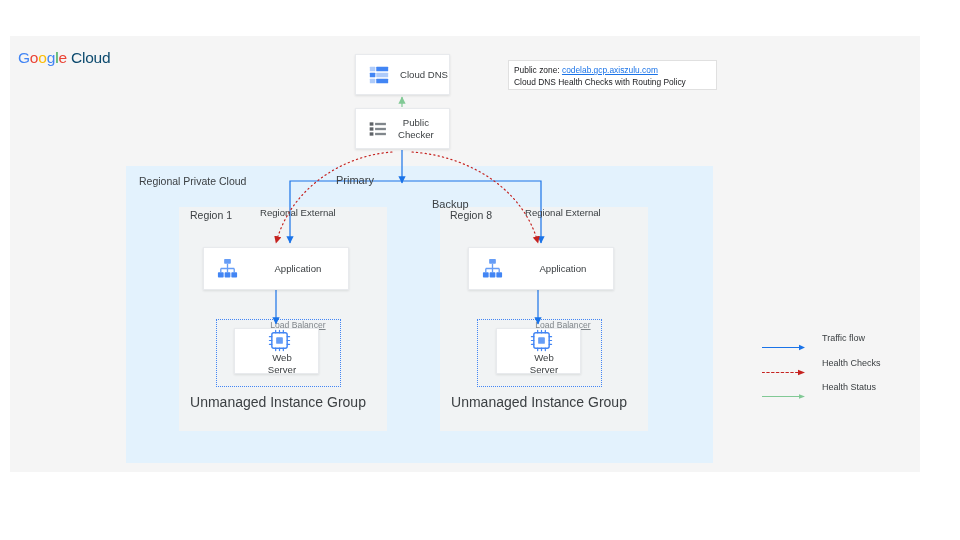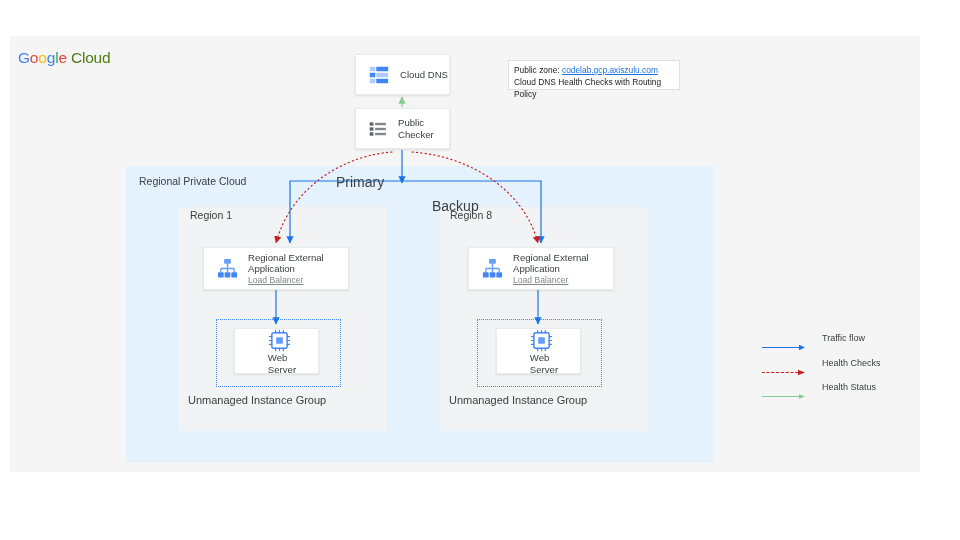--- a/index.html
+++ b/index.html
@@ -34,21 +34,21 @@
     top: 49px;
     font-size: 15.5px;
     letter-spacing: -0.2px;
     white-space: nowrap;
   }
   .logo .w { font-weight: 400; }
   .logo .c-blue   { color: #4285f4; }
   .logo .c-red    { color: #ea4335; }
   .logo .c-yellow { color: #fbbc05; }
   .logo .c-green  { color: #34a853; }
-  .logo .c-grey   { color: #4d7c0f; }
+  .logo .c-grey   { color: #0c4a6e; }
 
   
   .vpc {
     position: absolute;
     left: 126px;
     top: 166px;
     width: 587px;
     height: 297px;
     background: #e3f2fd;
   }
@@ -85,21 +85,22 @@
     height: 68px;
     border: 1.6px dotted #4285f4;
     box-sizing: border-box;
   }
   .ig-box.r1 { left: 216px; }
   .ig-box.r2 { left: 477px; }
   .ig-caption {
     position: absolute;
     top: 394px;
     width: 180px;
-    font-size: 11px;
+    text-align: center;
+    font-size: 14px;
     color: #3c4043;
   }
   .ig-caption.r1 { left: 188px; }
   .ig-caption.r2 { left: 449px; }
 
   
   .card {
     position: absolute;
     background: #ffffff;
     border: 1px solid #e8eaed;
@@ -112,68 +113,69 @@
     flex: 0 0 auto;
     display: flex;
     align-items: center;
     justify-content: center;
   }
   .card .txt {
     display: flex;
     flex-direction: column;
     justify-content: center;
     line-height: 1.22;
+    align-items: center;
   }
   .card .t1 { font-size: 9.6px; color: #3c4043; }
   .card .t2 { font-size: 8.6px; color: #80868b; text-decoration: underline; }
 
   #card-dns     { left: 355px; top: 54px;  width: 95px;  height: 41px; padding-left: 8px; }
   #card-dns .ico{ width: 30px; }
   #card-dns .txt{ margin-left: 6px; }
 
   #card-hc      { left: 355px; top: 108px; width: 95px;  height: 41px; padding-left: 8px; }
   #card-hc .ico { width: 28px; }
   #card-hc .txt { margin-left: 6px; }
 
   .card-lb      { top: 247px; width: 146px; height: 43px; padding-left: 8px; }
   .card-lb.r1   { left: 203px; }
   .card-lb.r2   { left: 468px; }
   .card-lb .ico { width: 30px; }
-  .card-lb .txt { margin-left: 6px; }
+  .card-lb .txt { margin-left: 18px; gap: 45px; }
 
   .card-ws      { top: 328px; width: 85px; height: 46px; padding-left: 6px; flex-direction: column; }
   .card-ws.r1   { left: 234px; }
   .card-ws.r2   { left: 496px; }
   .card-ws .ico { width: 30px; }
   .card-ws .txt { margin-left: 5px; }
 
   
   .note {
     position: absolute;
     left: 508px;
     top: 60px;
-    width: 172px;
+    width: 209px;
     height: 30px;
     background: #ffffff;
     border: 1px solid #e0e0e0;
     box-sizing: border-box;
     padding: 3px 5px;
     font-size: 8.4px;
     color: #202124;
     line-height: 1.45;
   }
   .note a {
     color: #1a73e8;
     text-decoration: underline;
   }
 
   
   .edge-label {
     position: absolute;
-    font-size: 14px;
+    font-size: 11px;
     color: #3c4043;
   }
   #lbl-primary { left: 336px; top: 174px; }
   #lbl-backup  { left: 432px; top: 174px; margin-top: 24px; }
 
   
   #wires {
     position: absolute;
     left: 0; top: 0;
     width: 960px; height: 540px;

